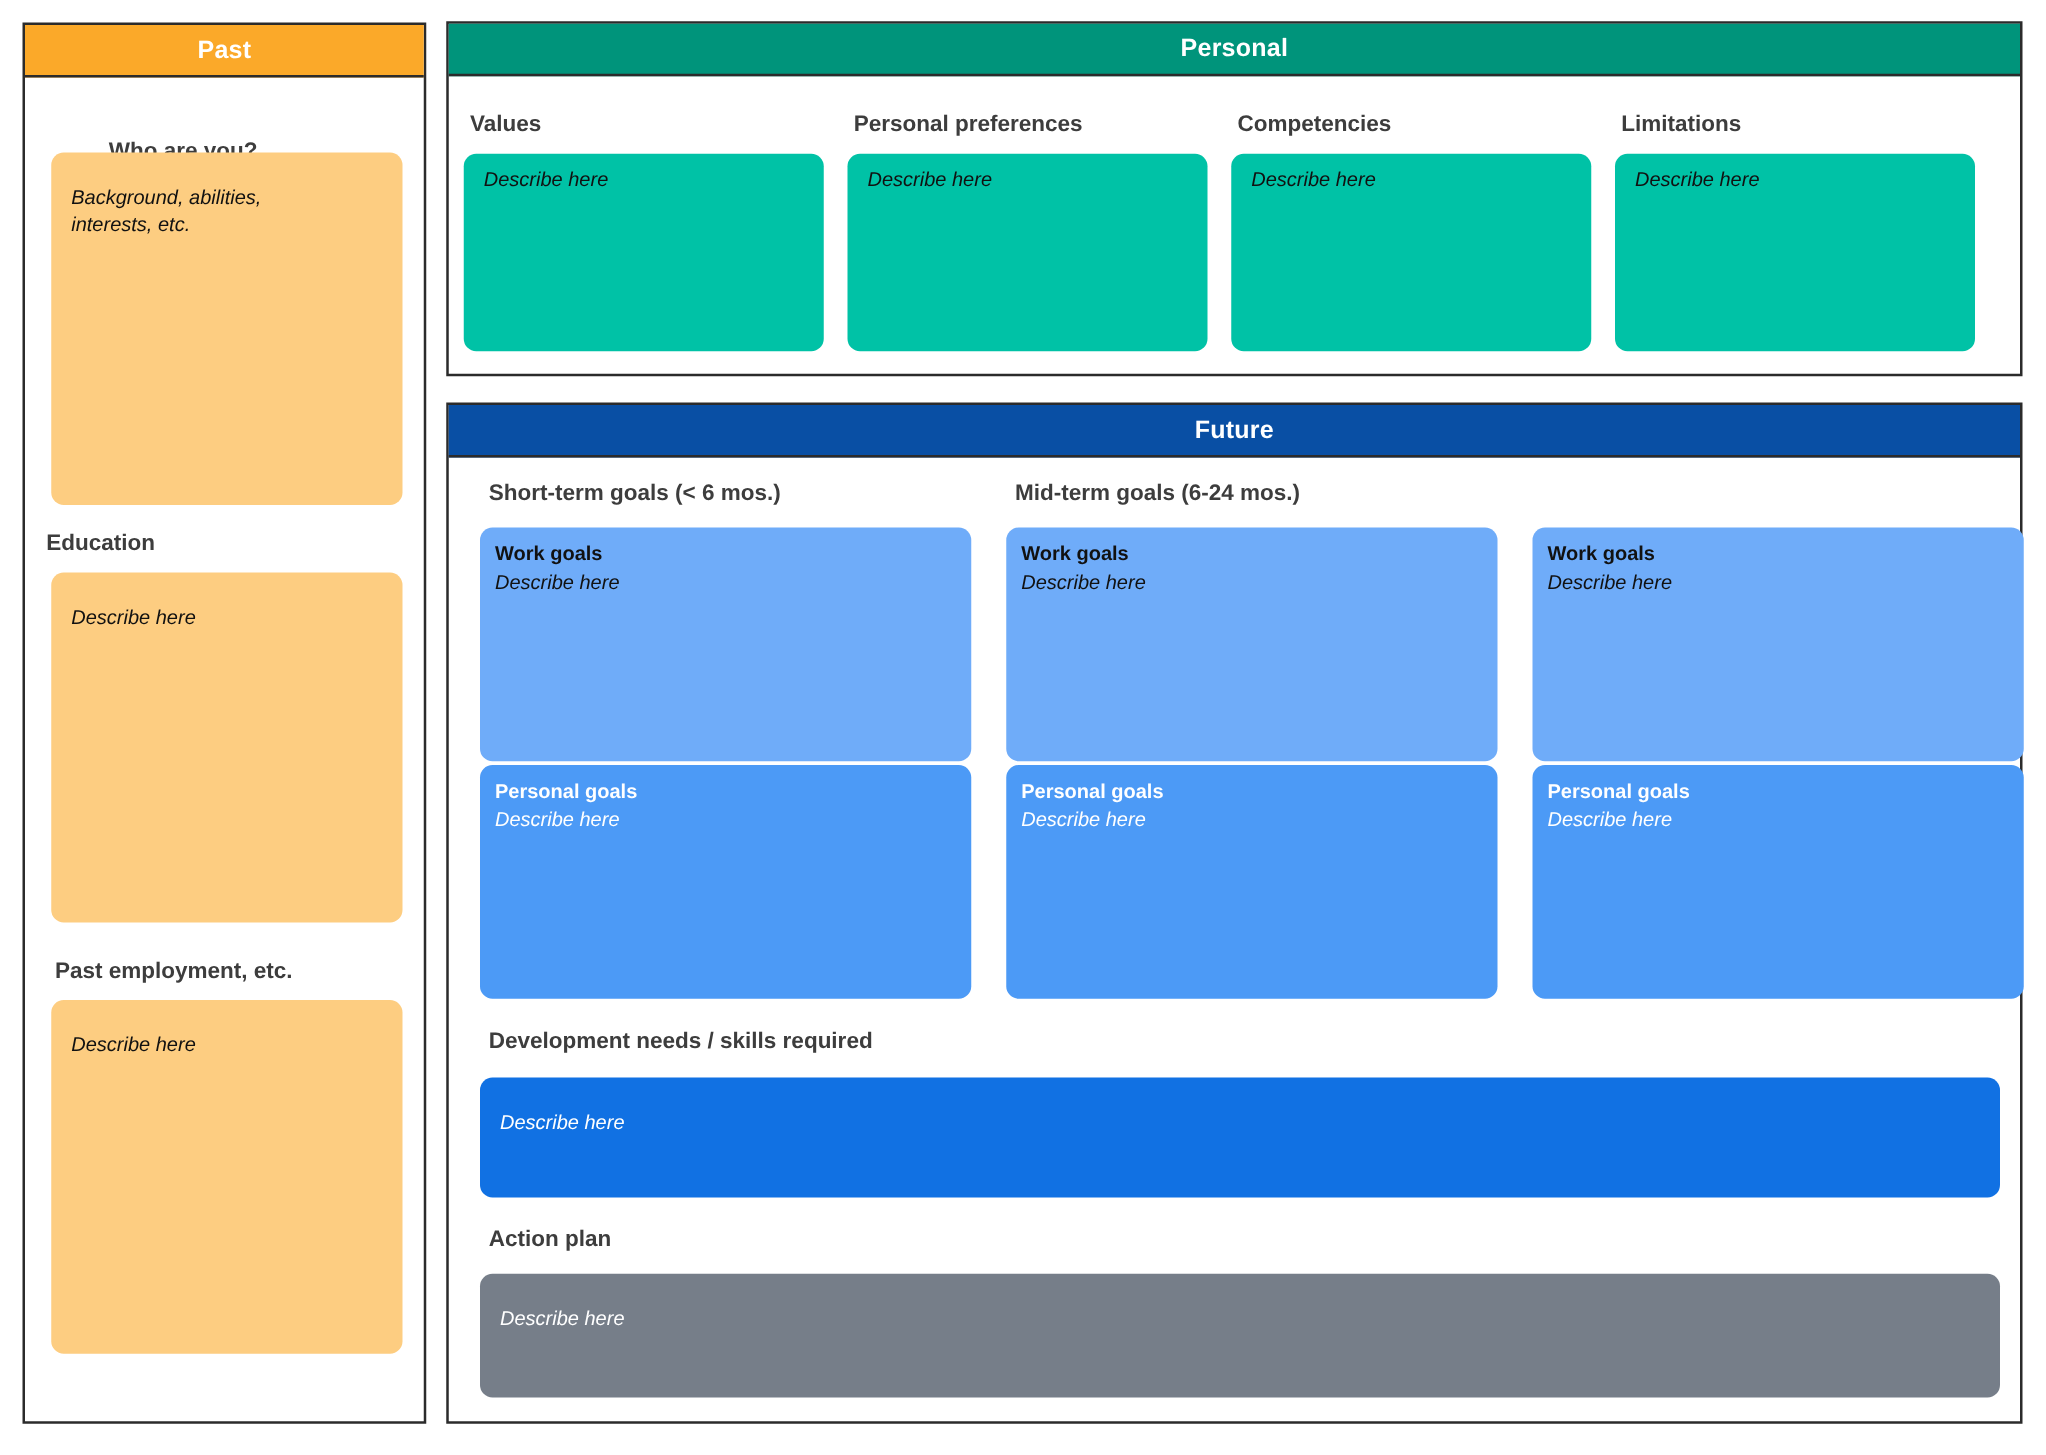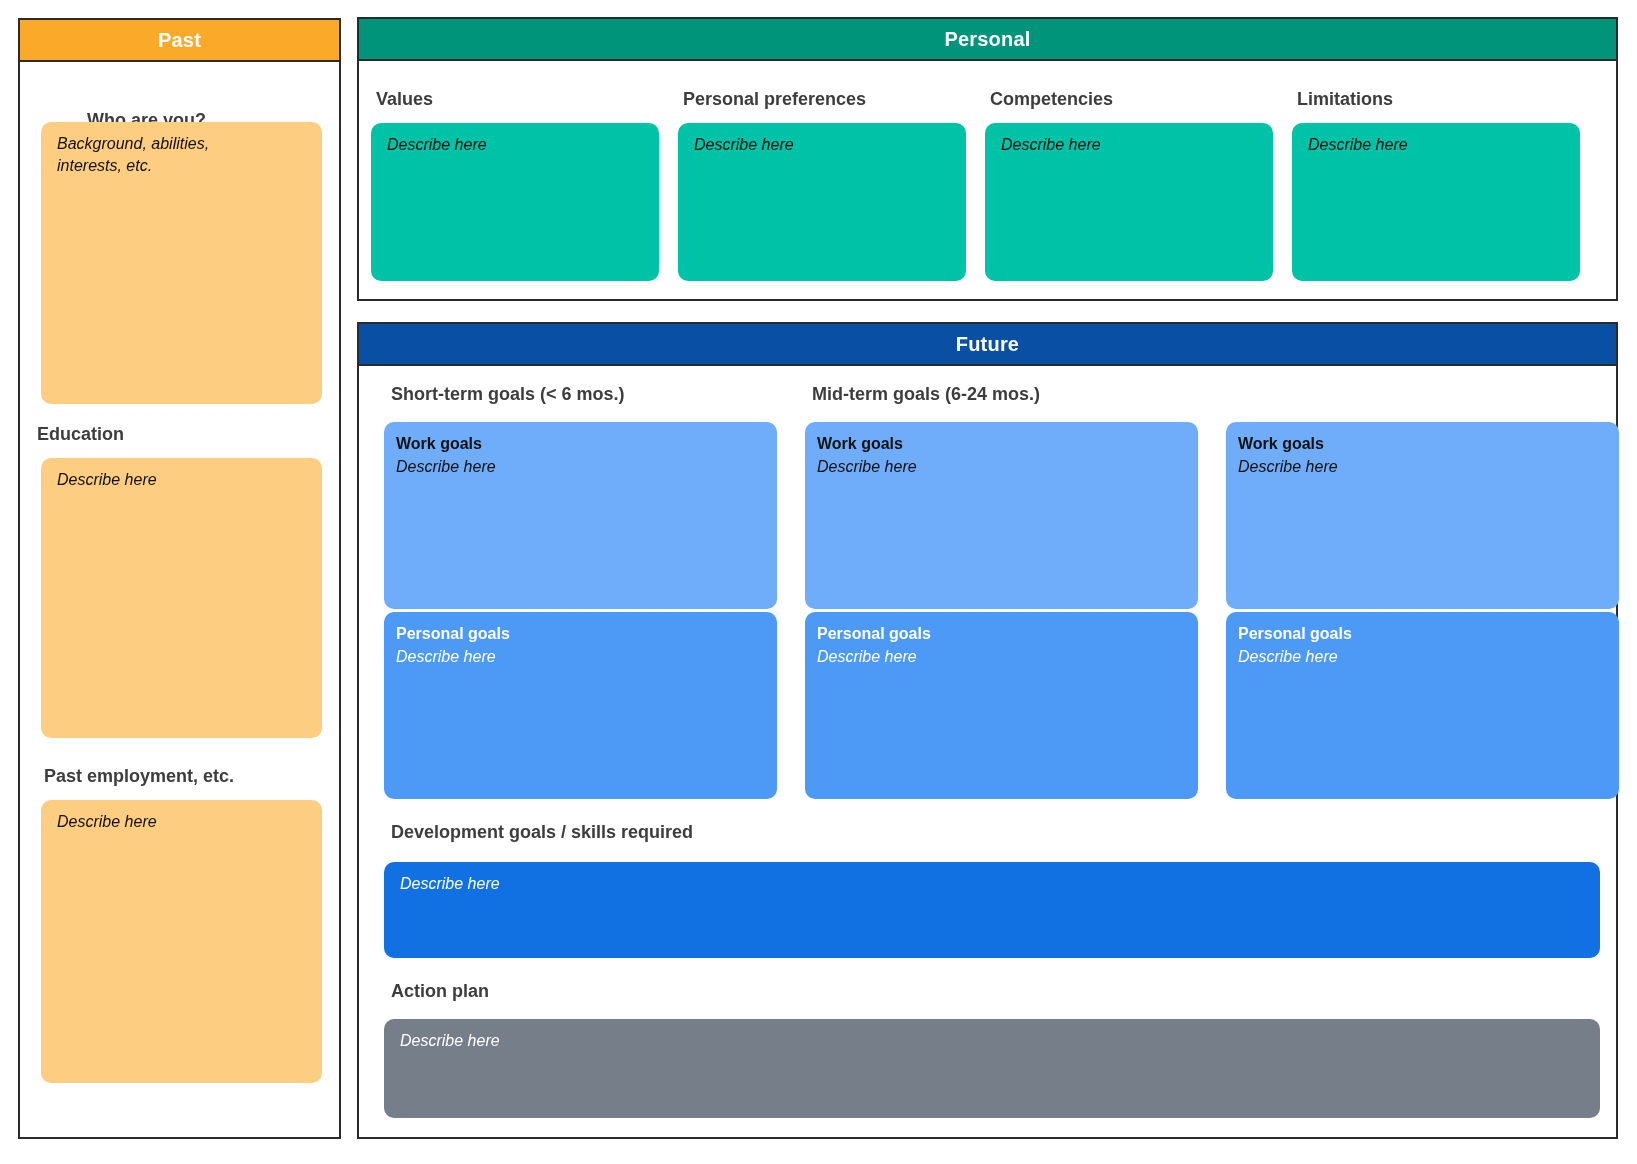--- a/index.html
+++ b/index.html
@@ -21,21 +21,21 @@
   .past-hdr    { background:var(--past_header, #FBA929); }
   .present-hdr { background:var(--present_header, #00947B); }
   .future-hdr  { background:var(--future_header, #094FA4);align-items:center; }
 
   .sec-heading {
     position:absolute; font-weight:bold; font-size:18px;
     color:var(--heading_text, #3d3d3d); white-space:nowrap;
   }
   .box {
     position:absolute; border-radius:10px;
-    padding:11px 16px; font-size:16px; line-height:22px;
+    padding:26px 16px; font-size:16px; line-height:22px;
   }
   .ph { font-style:italic; display:block; }
 
   
   .past { left:18px; top:18px; width:323px; height:1121px; }
   .past .h1 { left:24px; top:90px;margin-left:43px; }
   .past .h2 { left:17px; top:404px; }
   .past .h3 { left:24px; top:746px; }
   .past .box { left:21px; width:281px; background:var(--past_box, #FDCD81); color:#111; }
   .past .b1 { top:102px; height:282px; }
@@ -180,21 +180,21 @@
     <div class="gbox personal">
       <div class="gbox-title">Personal goals</div>
       <span class="ph">Describe here</span>
     </div>
     <div class="gbox personal">
       <div class="gbox-title">Personal goals</div>
       <span class="ph">Describe here</span>
     </div>
   </div>
 
-  <div class="sec-heading fut-sub-heading dev-heading">Development goals / skills required</div>
+  <div class="sec-heading fut-sub-heading dev-heading">Development needs / skills required</div>
   <div class="box devbox">
     <span class="ph">Describe here</span>
   </div>
 
   <div class="sec-heading fut-sub-heading action-heading">Action plan</div>
   <div class="box actionbox">
     <span class="ph">Describe here</span>
   </div>
 </section>
 

